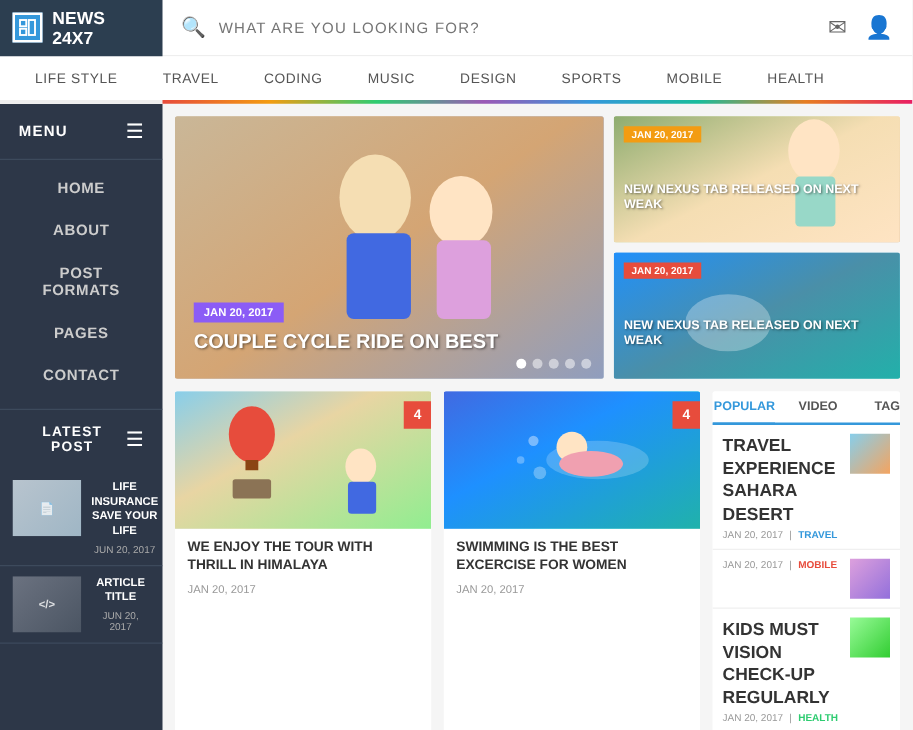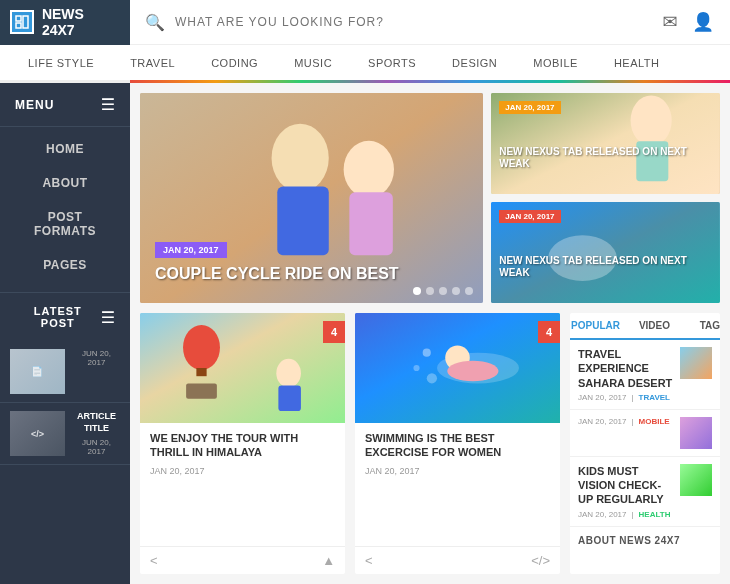--- a/index.html
+++ b/index.html
@@ -80,21 +80,21 @@
     .card-footer { padding: 6px 10px; border-top: 1px solid #eee; display: flex; justify-content: space-between; align-items: center; }
     .card-footer-icon { color: #aaa; font-size: 13px; cursor: pointer; }
 
     
     .popular-panel { width: 150px; flex-shrink: 0; background: #fff; border-radius: 2px; overflow: hidden; }
     .popular-tabs { display: flex; border-bottom: 2px solid #3498db; }
     .popular-tab { flex: 1; text-align: right; font-size: 10px; font-weight: bold; color: #555; padding: 7px 0; cursor: pointer; }
     .popular-tab.active { color: #3498db; border-bottom: 2px solid #3498db; margin-bottom: -2px; }
     .popular-item { display: flex; gap: 6px; padding: 7px 8px; border-bottom: 1px solid #f0f0f0; align-items: flex-start; }
     .popular-item-content { flex: 1; }
-    .popular-item-title { font-size: 11px; font-weight: bold; color: #333; line-height: 1.3; margin-bottom: 3px; }
+    .popular-item-title { font-size: 14px; font-weight: bold; color: #333; line-height: 1.3; margin-bottom: 3px; }
     .popular-item-meta { display: flex; gap: 5px; align-items: center; font-size: 8px; color: #999; }
     .popular-item-cat { color: #3498db; font-weight: bold; font-size: 8px; }
     .popular-item-cat.travel { color: #3498db; }
     .popular-item-cat.mobile { color: #e74c3c; }
     .popular-item-cat.health { color: #2ecc71; }
     .popular-item-img { width: 32px; height: 32px; flex-shrink: 0; }
     .popular-item-img-inner { width: 100%; height: 100%; }
     .img-travel { background: linear-gradient(135deg, #87ceeb, #f4a460); }
     .img-mobile { background: linear-gradient(135deg, #dda0dd, #9370db); }
     .img-health { background: linear-gradient(135deg, #98fb98, #32cd32); }
@@ -123,52 +123,54 @@
     <span class="header-icon">👤</span>
   </div>
 </div>
 
 <div class="nav-bar">
   <div class="nav-items">
     <div class="nav-item">LIFE STYLE</div>
     <div class="nav-item">TRAVEL</div>
     <div class="nav-item">CODING</div>
     <div class="nav-item">MUSIC</div>
+    <div class="nav-item">DESIGN</div>
     <div class="nav-item">SPORTS</div>
-    <div class="nav-item">DESIGN</div>
     <div class="nav-item">MOBILE</div>
     <div class="nav-item">HEALTH</div>
   </div>
 </div>
 
 <div class="main-layout">
 
   <div class="sidebar">
     <div class="sidebar-menu-header">
       <span class="sidebar-menu-label">MENU</span>
       <span class="hamburger">☰</span>
     </div>
     <div class="sidebar-nav">
       <a class="sidebar-nav-item">HOME</a>
       <a class="sidebar-nav-item">ABOUT</a>
       <a class="sidebar-nav-item">POST FORMATS</a>
       <a class="sidebar-nav-item">PAGES</a>
+      <a class="sidebar-nav-item">CONTACT</a>
     </div>
     <div class="sidebar-latest">
       <div class="sidebar-latest-header">
         <span class="sidebar-latest-label">LATEST POST</span>
         <span class="hamburger">☰</span>
       </div>
       <div class="sidebar-post">
         <div class="sidebar-post-img">
           <div class="sidebar-post-img-inner" style="background: linear-gradient(135deg, #b8c4ce, #9fb6c5);">
             <span style="font-size:10px; color:#fff; font-weight:bold; opacity:0.7">📄</span>
           </div>
         </div>
         <div class="sidebar-post-content">
+          <div class="sidebar-post-title">LIFE INSURANCE SAVE YOUR LIFE</div>
           <div class="sidebar-post-date">JUN 20, 2017</div>
         </div>
       </div>
       <div class="sidebar-post">
         <div class="sidebar-post-img">
           <div class="sidebar-post-img-inner" style="background: linear-gradient(135deg, #6b7280, #4b5563);">
             <span style="font-size:9px; color:#fff; font-weight:bold; opacity:0.8">&lt;/&gt;</span>
           </div>
         </div>
         <div class="sidebar-post-content">

